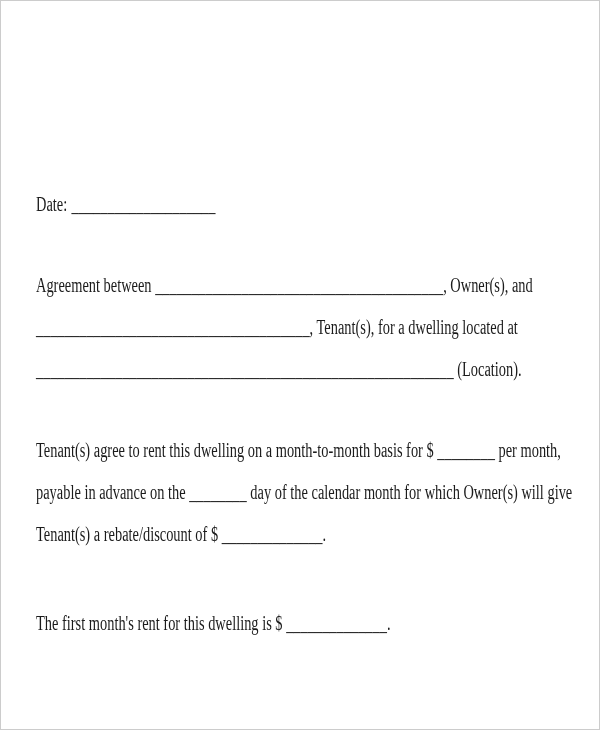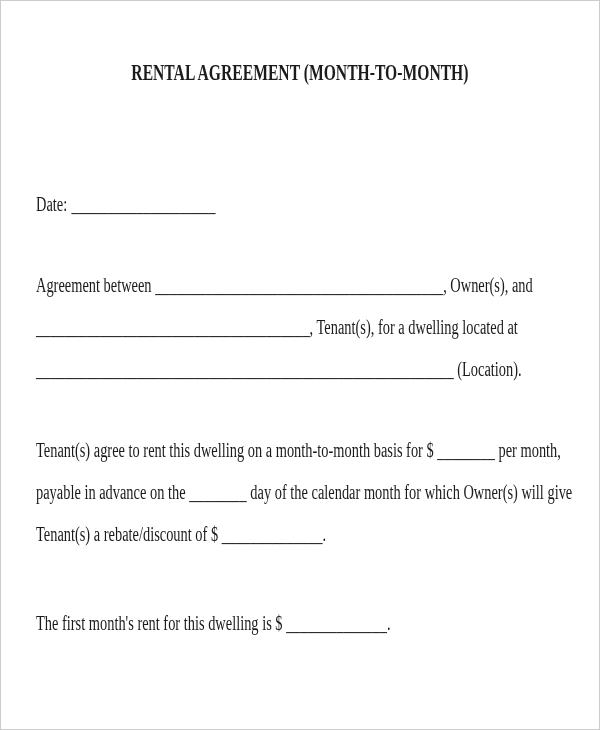--- a/index.html
+++ b/index.html
@@ -41,23 +41,20 @@
   .block-terms { top: 428px; }
   .block-first { top: 601px; }
   .blank { letter-spacing: 0; }
   .date-blank { margin-left: 6px; }
 </style>
 </head>
 <body>
 
 <div class="page">
 
-  <div class="title-row">
-    <span class="title">RENTAL AGREEMENT (MONTH-TO-MONTH)</span>
-  </div>
 
   <div class="block block-date">
     <span>Date:</span><span class="blank date-blank">____________________</span>
   </div>
 
   <div class="block block-parties">
     <div><span>Agreement between </span><span class="blank">________________________________________</span><span>, Owner(s), and</span></div>
     <div><span class="blank">______________________________________</span><span>, Tenant(s), for a dwelling located at</span></div>
     <div><span class="blank">__________________________________________________________</span><span> (Location).</span></div>
   </div>

